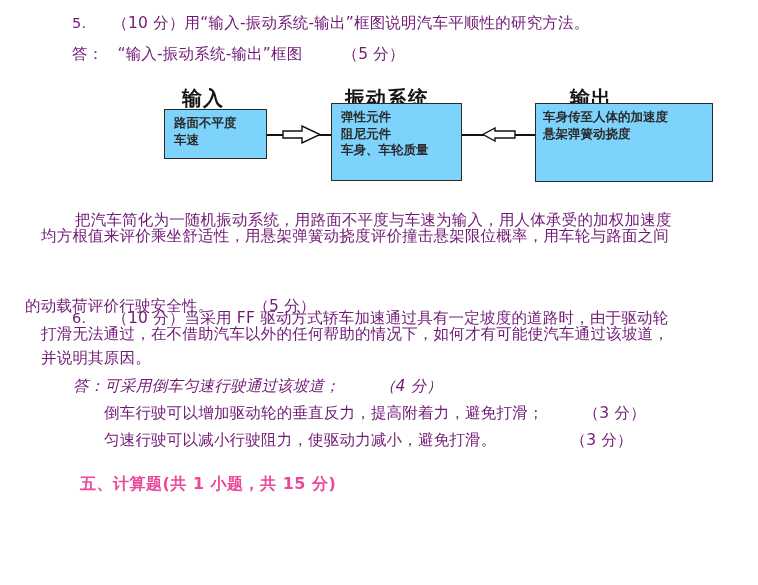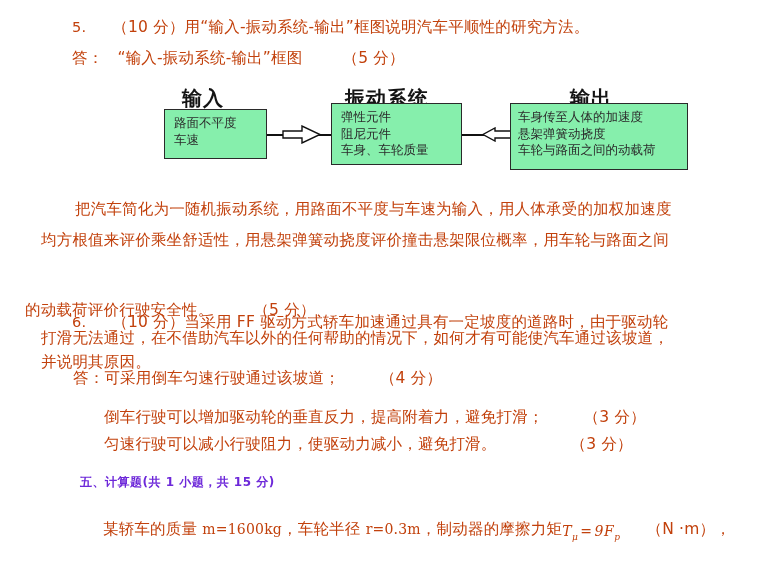--- a/index.html
+++ b/index.html
@@ -19,23 +19,23 @@
     position: absolute;
     inset: 0;
     background: #ffffff;
   }
 
   
   .line {
     position: absolute;
     white-space: nowrap;
     font-size: 15.5px;
-    line-height: 28px;
+    line-height: 20px;
     letter-spacing: 0.2px;
-    color: #c2410c;
+    color: #701a75;
   }
   .num { font-size: 14.5px; }
 
   
   .gap-sm { display: inline-block; width: 14px; }
   .gap-md { display: inline-block; width: 26px; }
   .gap-lg { display: inline-block; width: 40px; }
 
   
   #block-diagram {
@@ -50,21 +50,22 @@
     font-size: 20px;
     font-weight: bold;
     letter-spacing: 1px;
     color: #141414;
     white-space: nowrap;
   }
   .dg-box {
     position: absolute;
     border: 1.6px solid #2a2a2a;
     box-sizing: border-box;
-    background: #86efac;
+    background: #7dd3fc;
+    font-weight: bold;
   }
   .dg-box .txt {
     position: absolute;
     left: 9px;
     top: 5px;
     font-size: 12.5px;
     line-height: 16.5px;
     color: #2b2b2b;
     white-space: nowrap;
   }
@@ -73,24 +74,24 @@
   
   .conn {
     position: absolute;
     height: 0;
     border-top: 2px solid #111;
   }
 
   
   .sec-head {
     position: absolute;
-    font-size: 12px;
+    font-size: 16px;
     font-weight: bold;
     letter-spacing: 0.5px;
-    color: #6d28d9;
+    color: #ec4899;
     white-space: nowrap;
   }
 
   
   .math {
     font-family: "DejaVu Serif", "Liberation Serif", serif;
     font-style: italic;
     font-size: 14px;
     position: relative;
     top: 2px;
@@ -135,66 +136,62 @@
       </div>
     </div>
 
     <div>
       <div class="conn" style="left:267px; top:50px; width:64px;"></div>
       <svg style="position:absolute; left:282px; top:41px;" width="40" height="19" viewBox="0 0 40 19">
         <polygon points="1,6 20,6 20,1 38,9.5 20,18 20,13 1,13" fill="#ffffff" stroke="#111111" stroke-width="1.4"></polygon>
       </svg>
     </div>
 
-    <div class="dg-box" style="left:331px; top:19px; width:131px; height:62px;">
+    <div class="dg-box" style="left:331px; top:19px; width:131px; height:78px;">
       <div class="txt">
         <div>弹性元件</div>
         <div>阻尼元件</div>
         <div>车身、车轮质量</div>
       </div>
     </div>
 
     <div>
       <div class="conn" style="left:462px; top:50px; width:73px;"></div>
       <svg style="position:absolute; left:482px; top:43px;" width="34" height="15" viewBox="0 0 34 15">
         <polygon points="33,4 13,4 13,1 1,7.5 13,14 13,11 33,11" fill="#ffffff" stroke="#111111" stroke-width="1.4"></polygon>
       </svg>
     </div>
 
-    <div class="dg-box" style="left:510px; top:19px; width:178px; height:67px;">
+    <div class="dg-box" style="left:535px; top:19px; width:178px; height:79px;">
       <div class="txt" style="left:7px;">
         <div>车身传至人体的加速度</div>
         <div>悬架弹簧动挠度</div>
-        <div>车轮与路面之间的动载荷</div>
       </div>
     </div>
 
   </div>
 
-  <div class="line" style="left:75px; top:195px;">把汽车简化为一随机振动系统，用路面不平度与车速为输入，用人体承受的加权加速度</div>
+  <div class="line" style="left:75px; top:210px;">把汽车简化为一随机振动系统，用路面不平度与车速为输入，用人体承受的加权加速度</div>
   <div class="line" style="left:41px; top:226px;">均方根值来评价乘坐舒适性，用悬架弹簧动挠度评价撞击悬架限位概率，用车轮与路面之间</div>
   <div class="line" style="left:25px; top:253px;margin-top:43px;">
     <span>的动载荷评价行驶安全性。</span><span class="gap-lg"></span><span>（5 分）</span>
   </div>
 
   <div class="line" style="left:72px; top:292px;margin-top:16px;">
     <span class="num">6.</span><span class="gap-md"></span><span>（10 分）</span><span>当采用 FF 驱动方式轿车加速通过具有一定坡度的道路时，由于驱动轮</span>
   </div>
   <div class="line" style="left:41px; top:324px;">打滑无法通过，在不借助汽车以外的任何帮助的情况下，如何才有可能使汽车通过该坡道，</div>
   <div class="line" style="left:41px; top:348px;">并说明其原因。</div>
 
-  <div class="line" style="left:73px; top:364px;">
+  <div class="line" style="left:73px; top:376px;font-style:italic;">
     <span>答：</span><span>可采用倒车匀速行驶通过该坡道；</span><span class="gap-lg"></span><span>（4 分）</span>
   </div>
   <div class="line" style="left:104px; top:403px;">
     <span>倒车行驶可以增加驱动轮的垂直反力，提高附着力，避免打滑；</span><span class="gap-lg"></span><span>（3 分）</span>
   </div>
   <div class="line" style="left:104px; top:430px;">
     <span>匀速行驶可以减小行驶阻力，使驱动力减小，避免打滑。</span><span class="gap-lg"></span><span style="display:inline-block;width:34px;"></span><span>（3 分）</span>
   </div>
 
   <div class="sec-head" style="left:80px; top:474px;">五、计算题(共 1 小题，共 15 分)</div>
 
-  <div class="line" style="left:103px; top:515px;">
-    <span>某轿车的质量 </span><span class="mono-lat">m=1600kg</span><span>，车轮半径 </span><span class="mono-lat">r=0.3m</span><span>，制动器的摩擦力矩</span><span class="math"><span>T</span><sub>μ</sub><span class="eq">=</span><span>9</span><span>F</span><sub>p</sub></span><span class="gap-md"></span><span>（N ·m）</span><span>，</span>
-  </div>
 
 </div>
 
 </body></html>

